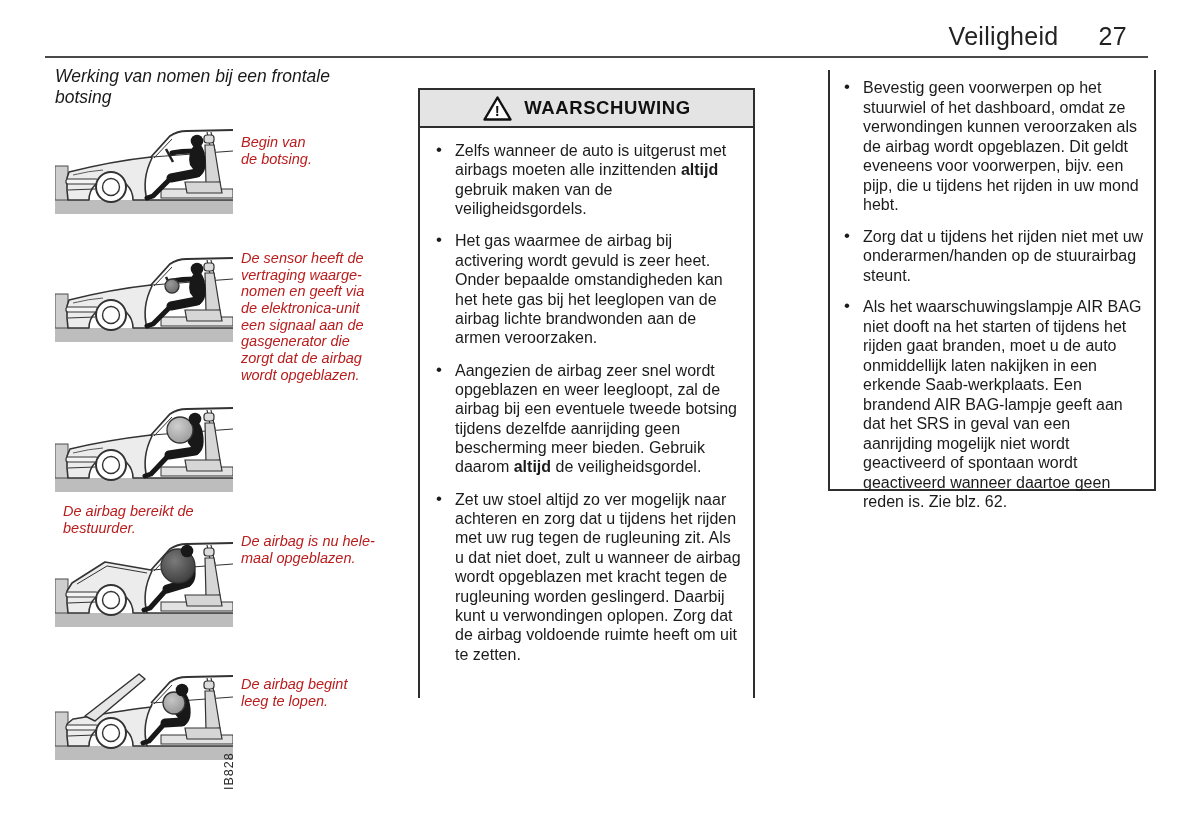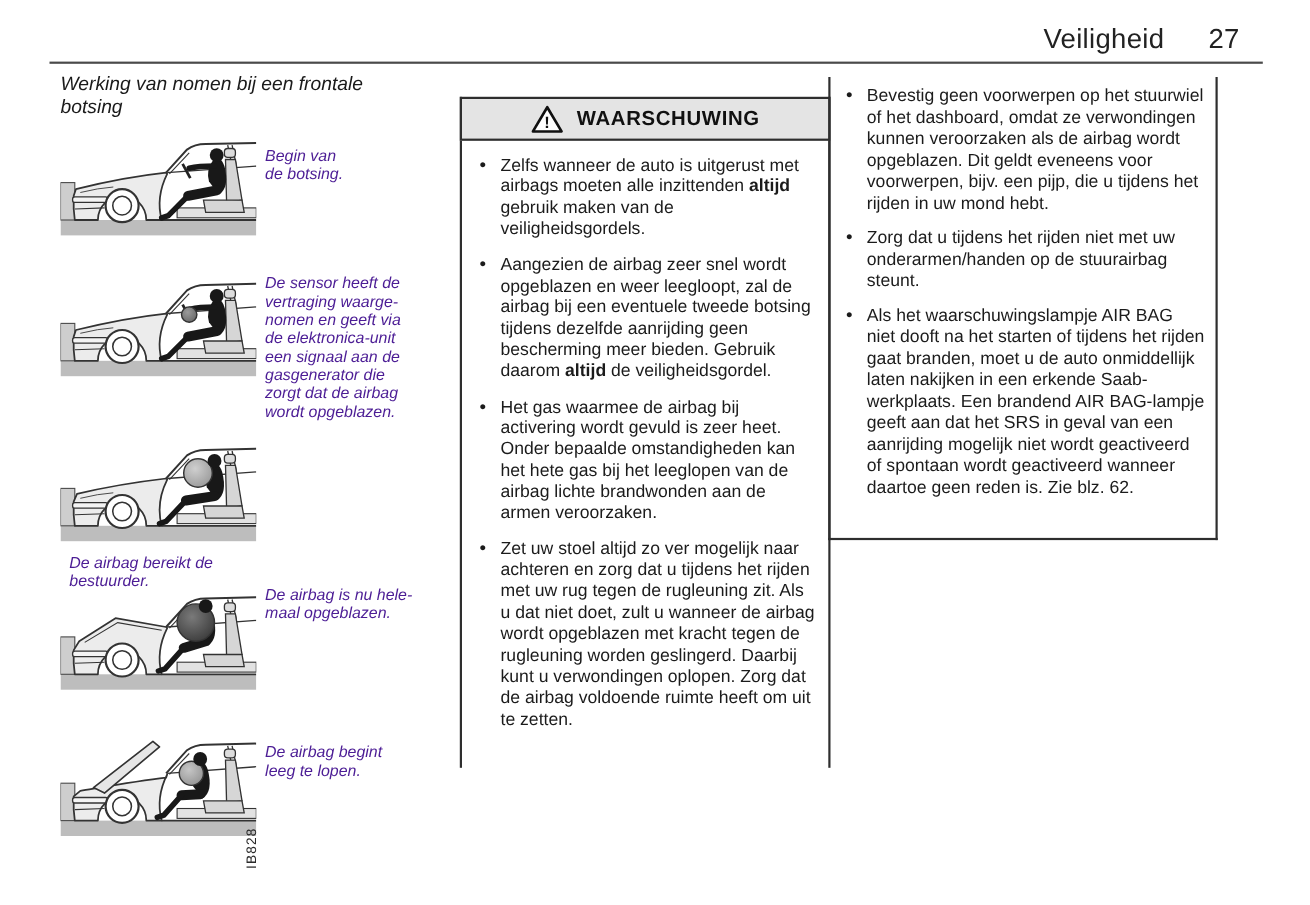--- a/index.html
+++ b/index.html
@@ -12,39 +12,39 @@
   .pagehead{position:absolute;top:22px;right:64px;display:flex;gap:40px;
     font-size:25px;letter-spacing:0.3px;color:#222;}
   .rule{position:absolute;left:45px;top:56px;width:1103px;height:2px;background:#4a4a4a;}
   
   .left-col{position:absolute;left:55px;top:66px;width:360px;height:745px;}
   .col-title{font-style:italic;font-size:17.5px;font-weight:normal;line-height:1.18;
     margin:0;white-space:pre-line;color:#1a1a1a;}
   .figrow{position:absolute;left:0;display:flex;align-items:flex-start;}
   .figrow svg{flex:0 0 auto;}
   .figcap{margin-left:8px;width:158px;font-style:italic;font-size:14.5px;
-    line-height:1.15;white-space:pre-line;color:#4c1d95;}
+    line-height:1.15;white-space:pre-line;color:#b91c1c;}
   .figid{position:absolute;left:167px;top:724px;transform:rotate(-90deg);
     transform-origin:0 0;font-size:12.5px;letter-spacing:1px;color:#2a2a2a;}
   
   .warnbox{position:absolute;left:418px;top:88px;width:337px;height:610px;
     border-left:2px solid var(--border-col,#2e2e2e);border-right:2px solid var(--border-col,#2e2e2e);
     box-sizing:border-box;}
   .warnhead{display:flex;align-items:center;justify-content:center;gap:11px;
     background:var(--warnhead-bg,#e4e4e4);border:2px solid var(--border-col,#2e2e2e);
     height:40px;margin:0 -2px;box-sizing:border-box;
     font-weight:bold;font-size:18.5px;letter-spacing:0.6px;color:#111;}
   .warnbody{padding:13px 12px 0 14px;}
   ul.blist{list-style:none;margin:0;padding:0;display:flex;flex-direction:column;
     gap:13px;font-size:16px;line-height:1.21;color:#1b1b1b;}
   ul.blist li{position:relative;padding-left:21px;}
   ul.blist li::before{content:"\2022";position:absolute;left:2px;top:-1px;font-size:17px;}
   ul.blist b{font-weight:bold;}
   
-  .rightbox{position:absolute;left:753px;top:70px;width:354px;height:421px;
+  .rightbox{position:absolute;left:828px;top:70px;width:328px;height:421px;
     border-left:2px solid var(--border-col,#2e2e2e);border-right:2px solid var(--border-col,#2e2e2e);
     border-bottom:2px solid var(--border-col,#2e2e2e);
     box-sizing:border-box;padding:8px 10px 0 12px;}
   .rightbox ul.blist{gap:12px;line-height:1.22;}
 </style>
 </head>
 <body>
 
 <div class="page">
 
@@ -242,22 +242,22 @@
     <div class="warnhead">
       <svg width="31" height="27" viewBox="0 0 31 27">
         <polygon points="15.5,2.5 28.5,24.5 2.5,24.5" fill="#ffffff" stroke="#111" stroke-width="2.4" stroke-linejoin="round"></polygon>
         <text x="15.5" y="21" text-anchor="middle" font-family="Liberation Sans, sans-serif" font-size="15" font-weight="bold" fill="#111">!</text>
       </svg>
       <span>WAARSCHUWING</span>
     </div>
     <div class="warnbody">
       <ul class="blist">
           <li><span>Zelfs wanneer de auto is uitgerust met airbags moeten alle inzittenden </span><b>altijd</b><span> gebruik maken van de veiligheidsgordels.</span></li>
+          <li><span>Het gas waarmee de airbag bij activering wordt gevuld is zeer heet. Onder bepaalde omstandigheden kan het hete gas bij het leeglopen van de airbag lichte brandwonden aan de armen veroorzaken.</span></li>
           <li><span>Aangezien de airbag zeer snel wordt opgeblazen en weer leegloopt, zal de airbag bij een eventuele tweede botsing tijdens dezelfde aanrijding geen bescherming meer bieden. Gebruik daarom </span><b>altijd</b><span> de veiligheidsgordel.</span></li>
-          <li><span>Het gas waarmee de airbag bij activering wordt gevuld is zeer heet. Onder bepaalde omstandigheden kan het hete gas bij het leeglopen van de airbag lichte brandwonden aan de armen veroorzaken.</span></li>
           <li><span>Zet uw stoel altijd zo ver mogelijk naar achteren en zorg dat u tijdens het rijden met uw rug tegen de rugleuning zit. Als u dat niet doet, zult u wanneer de airbag wordt opgeblazen met kracht tegen de rugleuning worden geslingerd. Daarbij kunt u verwondingen oplopen. Zorg dat de airbag voldoende ruimte heeft om uit te zetten.</span></li>
         </ul>
     </div>
   </section>
 
   <section class="rightbox">
     <ul class="blist">
         <li><span>Bevestig geen voorwerpen op het stuurwiel of het dashboard, omdat ze verwondingen kunnen veroorzaken als de airbag wordt opgeblazen. Dit geldt eveneens voor voorwerpen, bijv. een pijp, die u tijdens het rijden in uw mond hebt.</span></li>
         <li><span>Zorg dat u tijdens het rijden niet met uw onderarmen/handen op de stuurairbag steunt.</span></li>
         <li><span>Als het waarschuwingslampje AIR BAG niet dooft na het starten of tijdens het rijden gaat branden, moet u de auto onmiddellijk laten nakijken in een erkende Saab-werkplaats. Een brandend AIR BAG-lampje geeft aan dat het SRS in geval van een aanrijding mogelijk niet wordt geactiveerd of spontaan wordt geactiveerd wanneer daartoe geen reden is. Zie blz. 62.</span></li>

